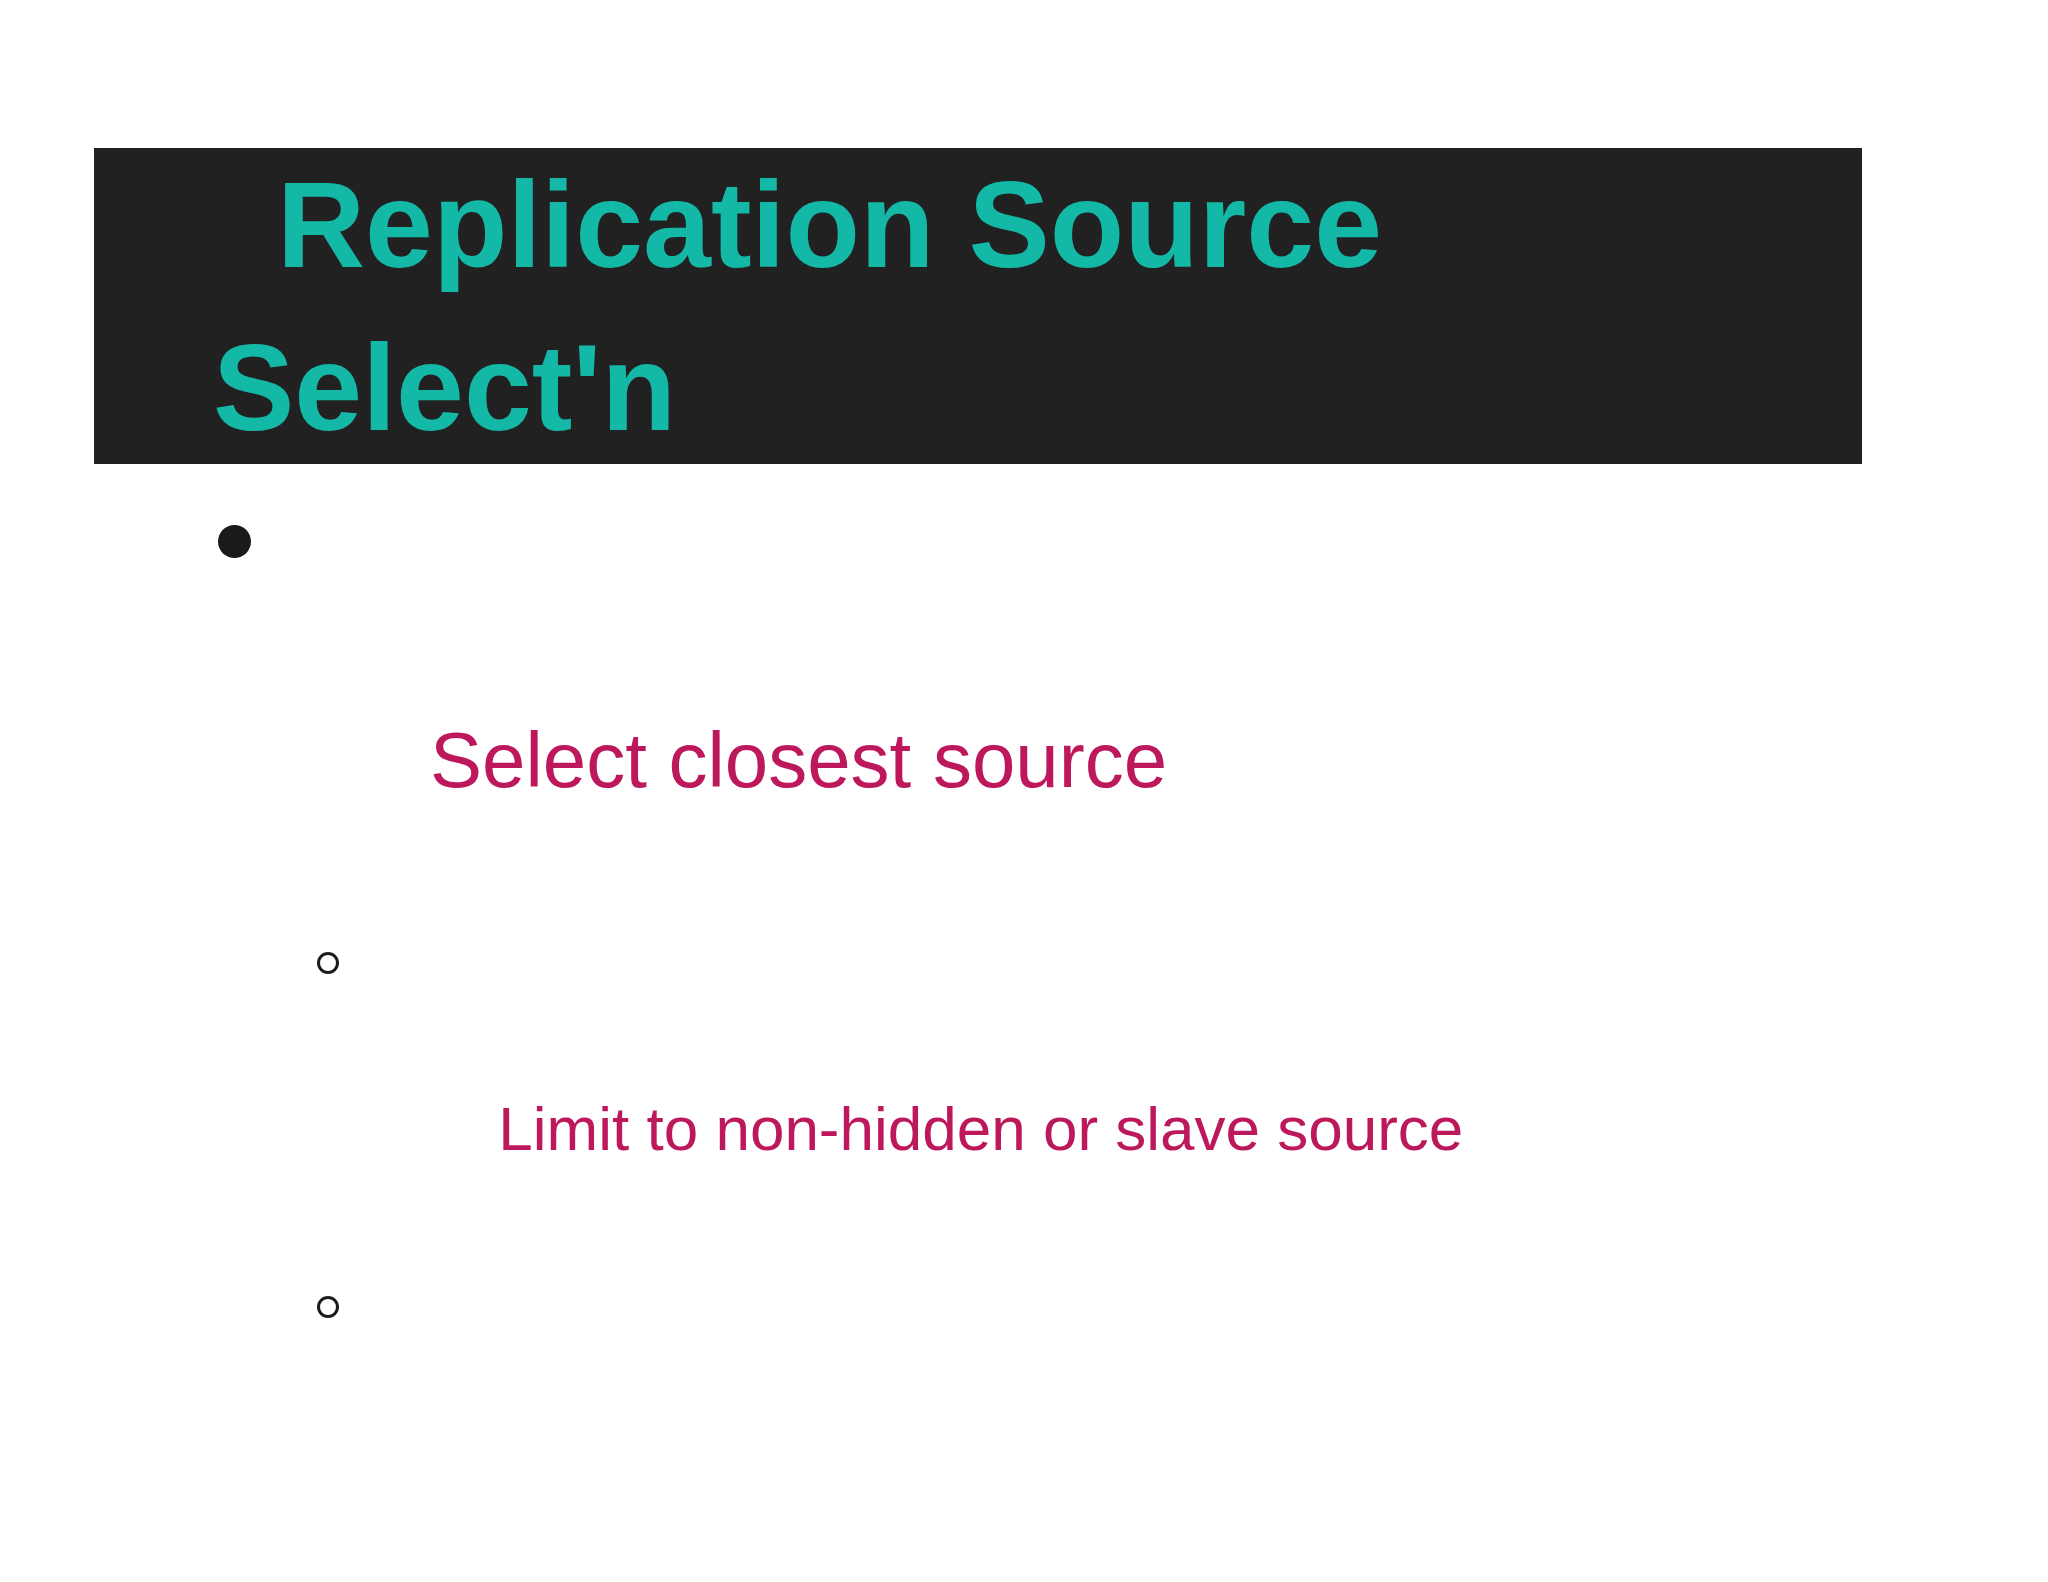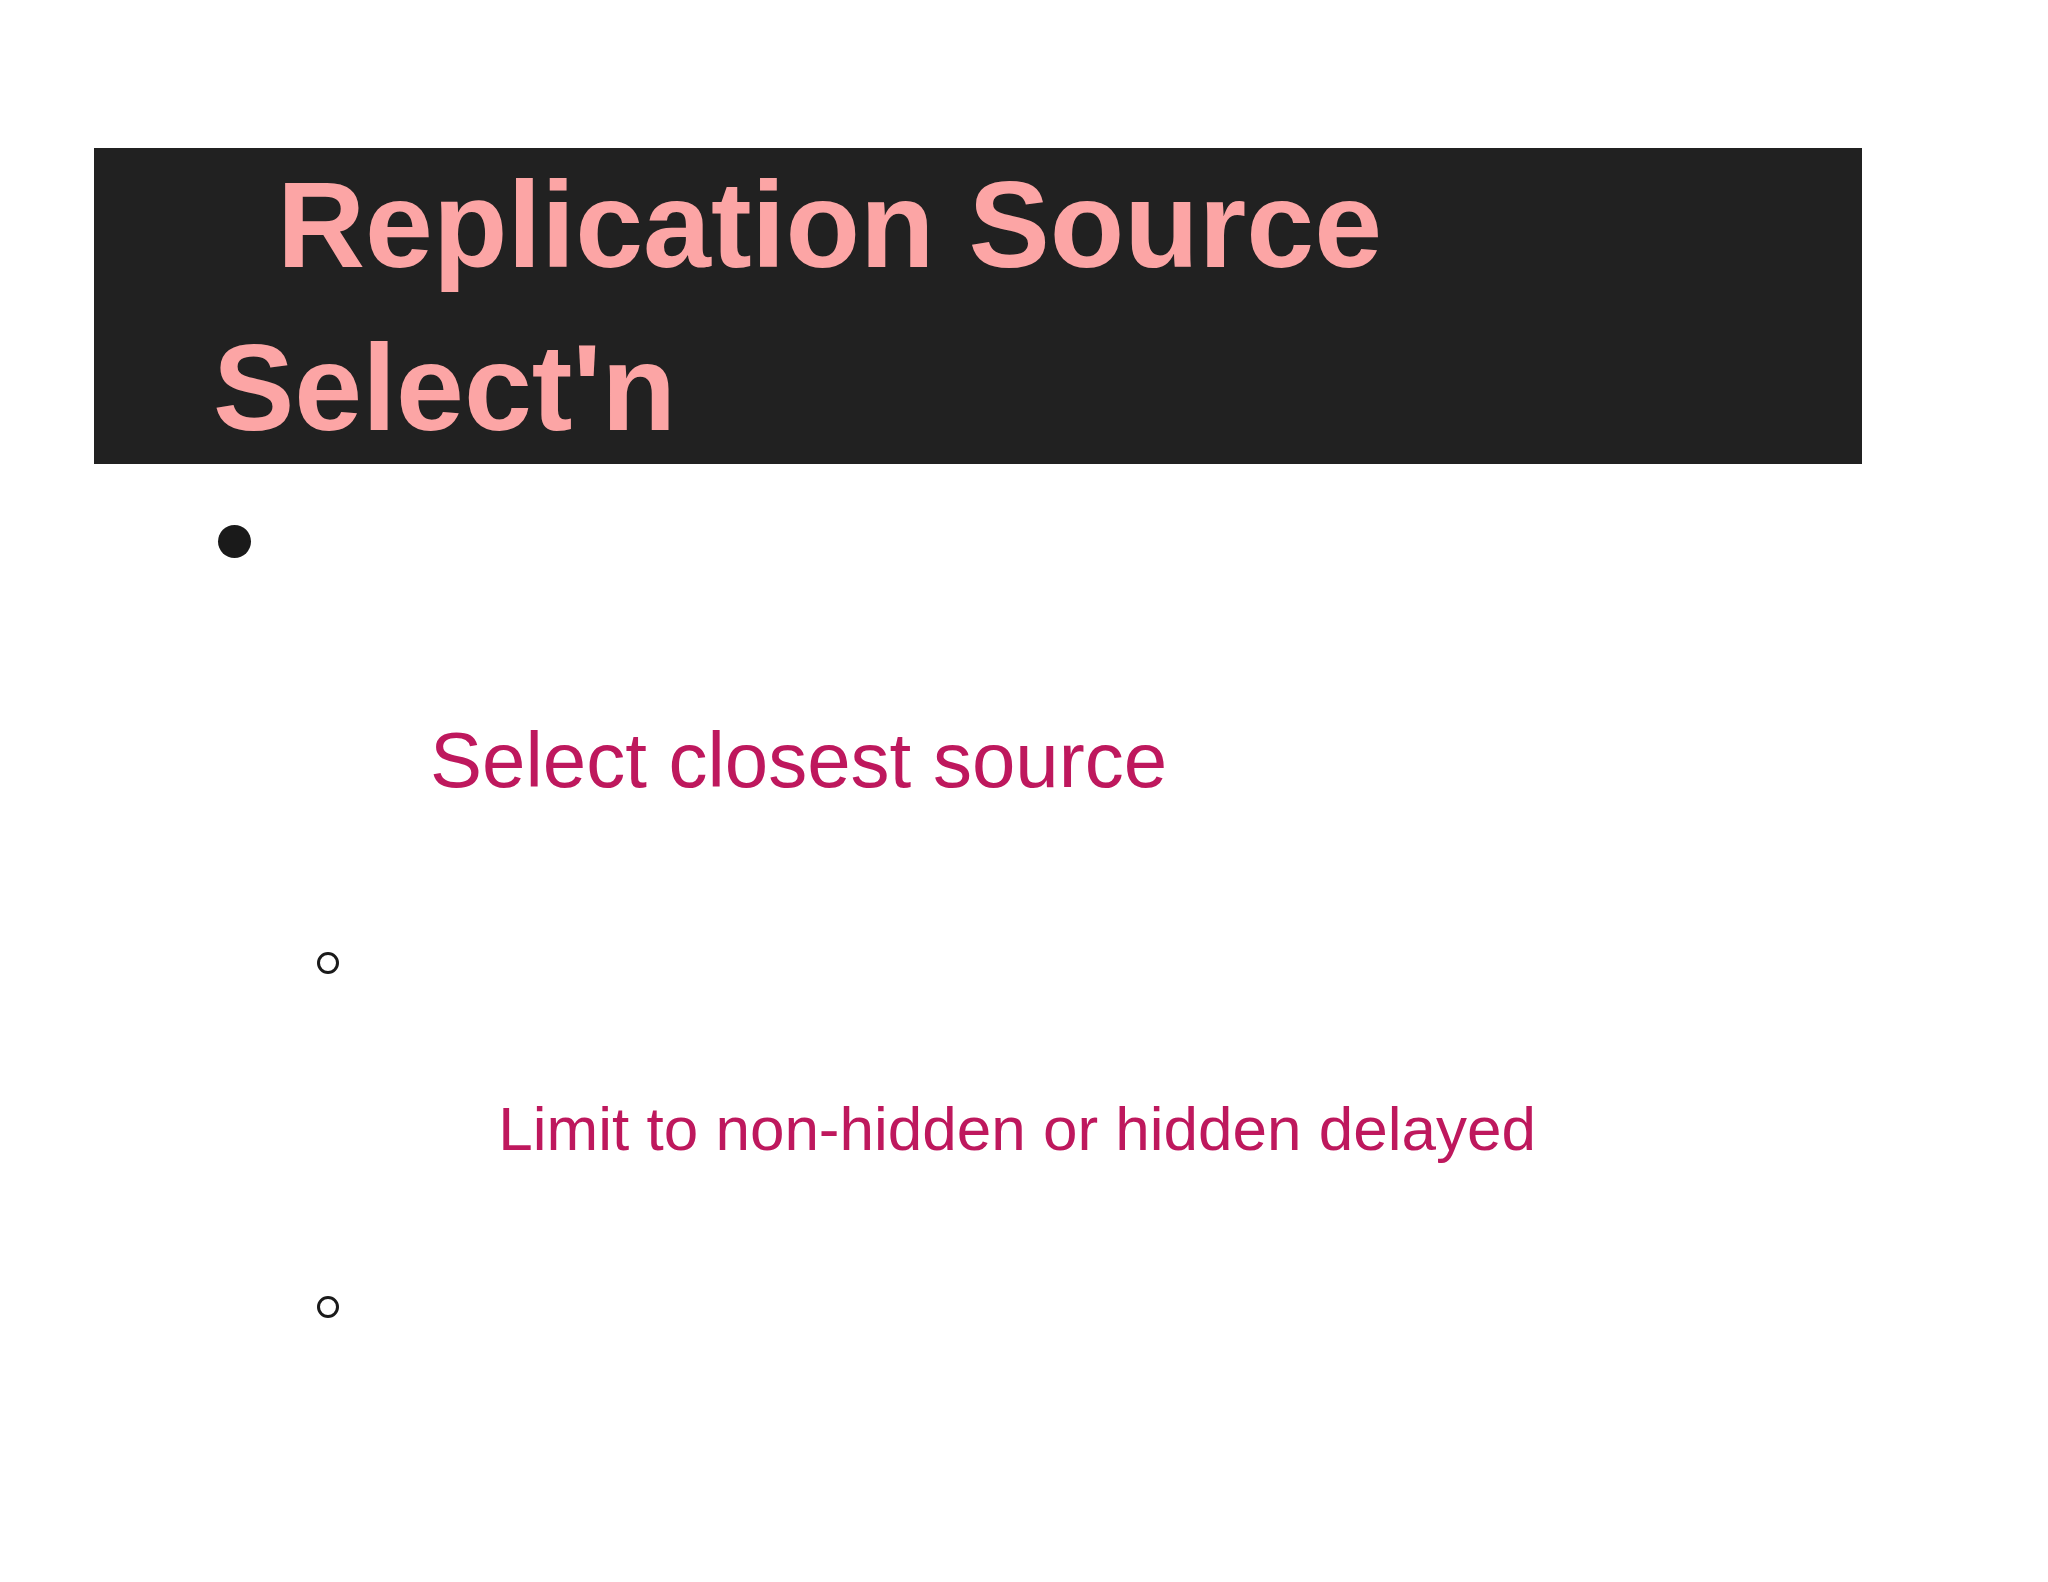--- a/index.html
+++ b/index.html
@@ -22,21 +22,21 @@
   .title-box {
     position: absolute;
     left: 94px;
     top: 148px;
     width: 1768px;
     height: 316px;
     background: #212121;
   }
   .title-line {
     position: absolute;
-    color: #fca5a5;
+    color: #14b8a6;
     font-weight: bold;
     font-size: 122px;
     line-height: 1;
     white-space: pre;
     letter-spacing: 0;
   }
   .title-line.t1 { left: 183px; top: 16px; }
   .title-line.t2 { left: 119px; top: 159px; margin-top: 20px; }
 
   .content {
@@ -97,20 +97,20 @@
   </header>
 
   <main class="content">
 
     <div class="l1 m46">
       <span class="dot"></span>
       <span>Select closest source</span>
     </div>
     <div class="l2 m4">
       <span class="ring"></span>
-      <span>Limit to non-hidden or hidden delayed</span>
+      <span>Limit to non-hidden or slave source</span>
     </div>
     <div class="l2">
       <span class="ring"></span>
     </div>
 
   </main>
 </div>
 
 </body></html>

